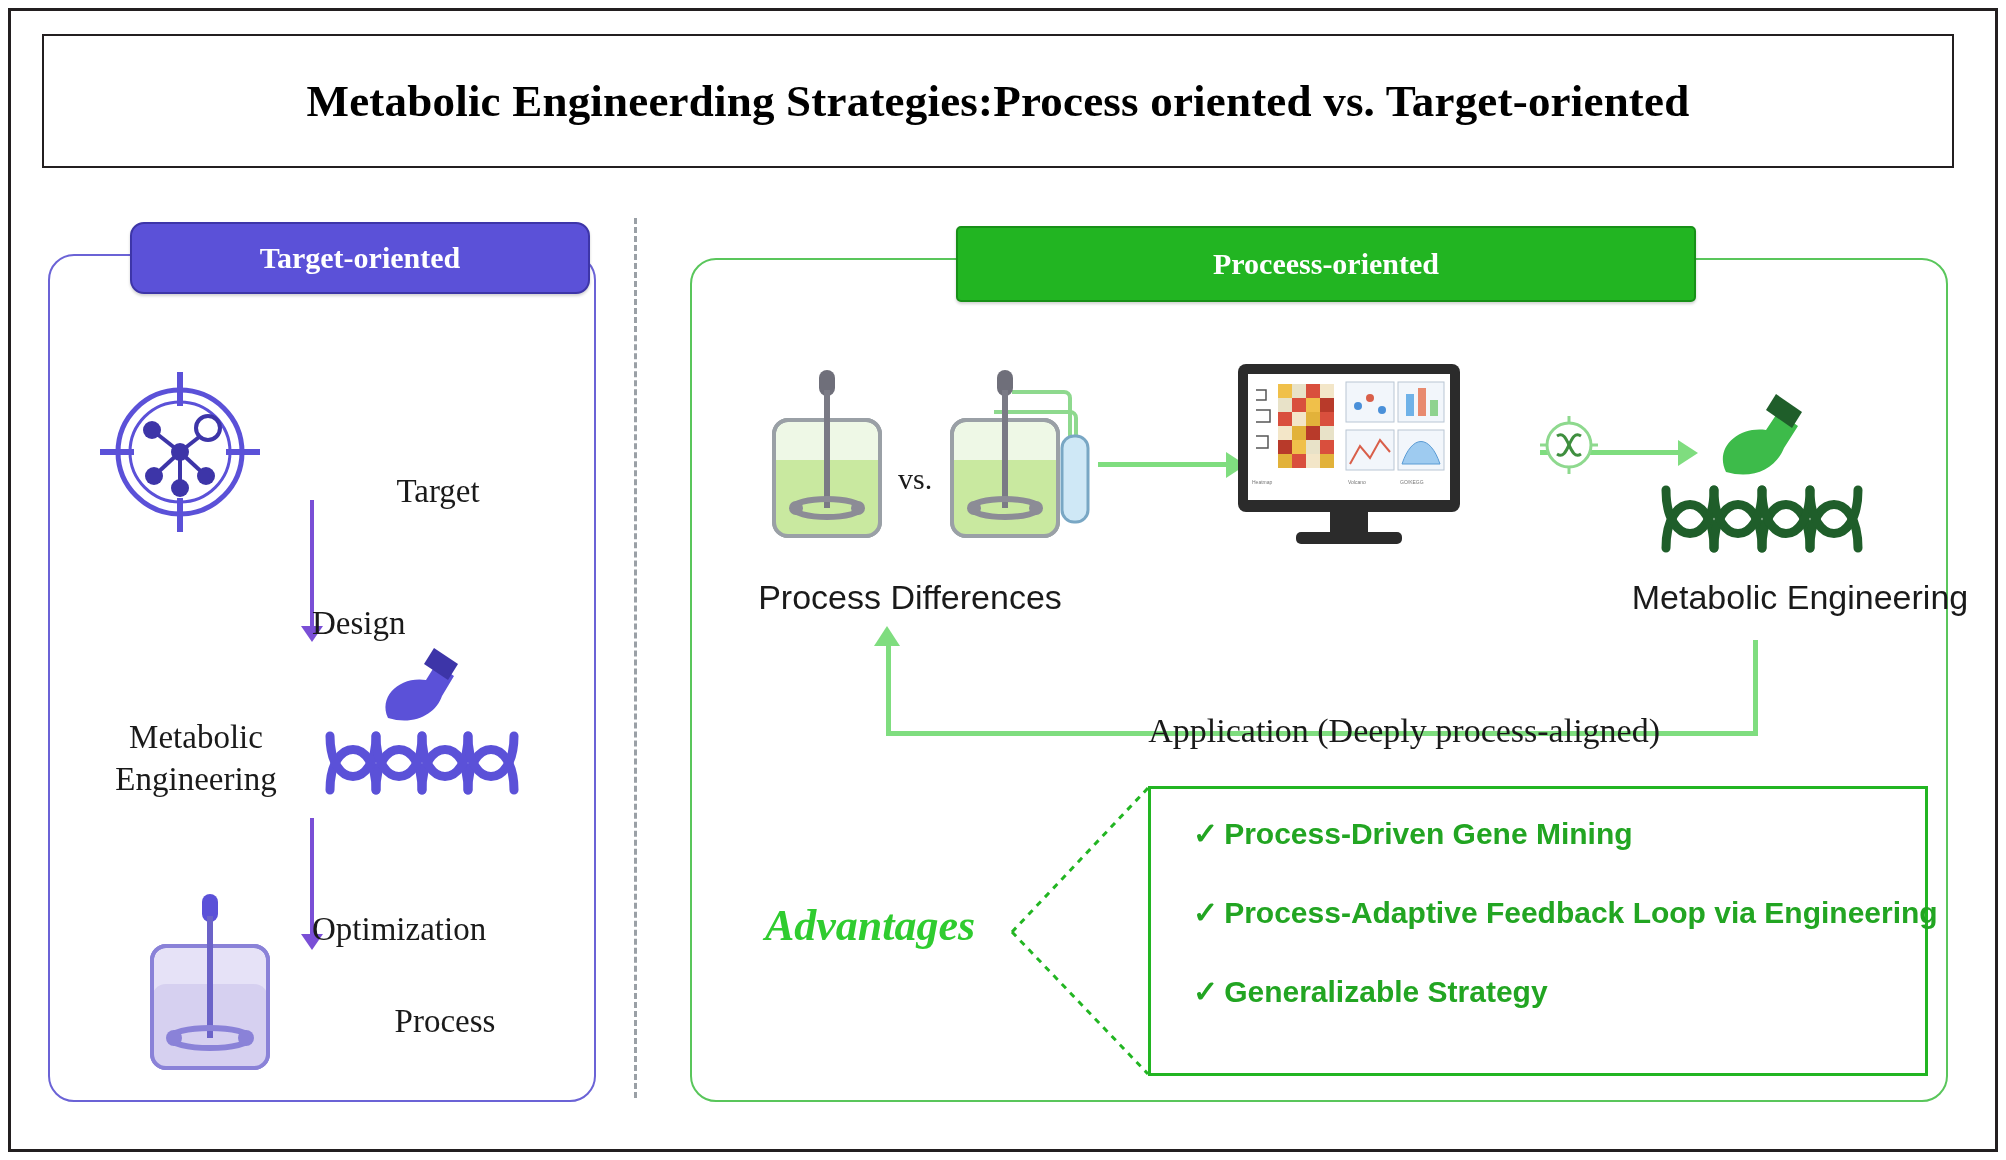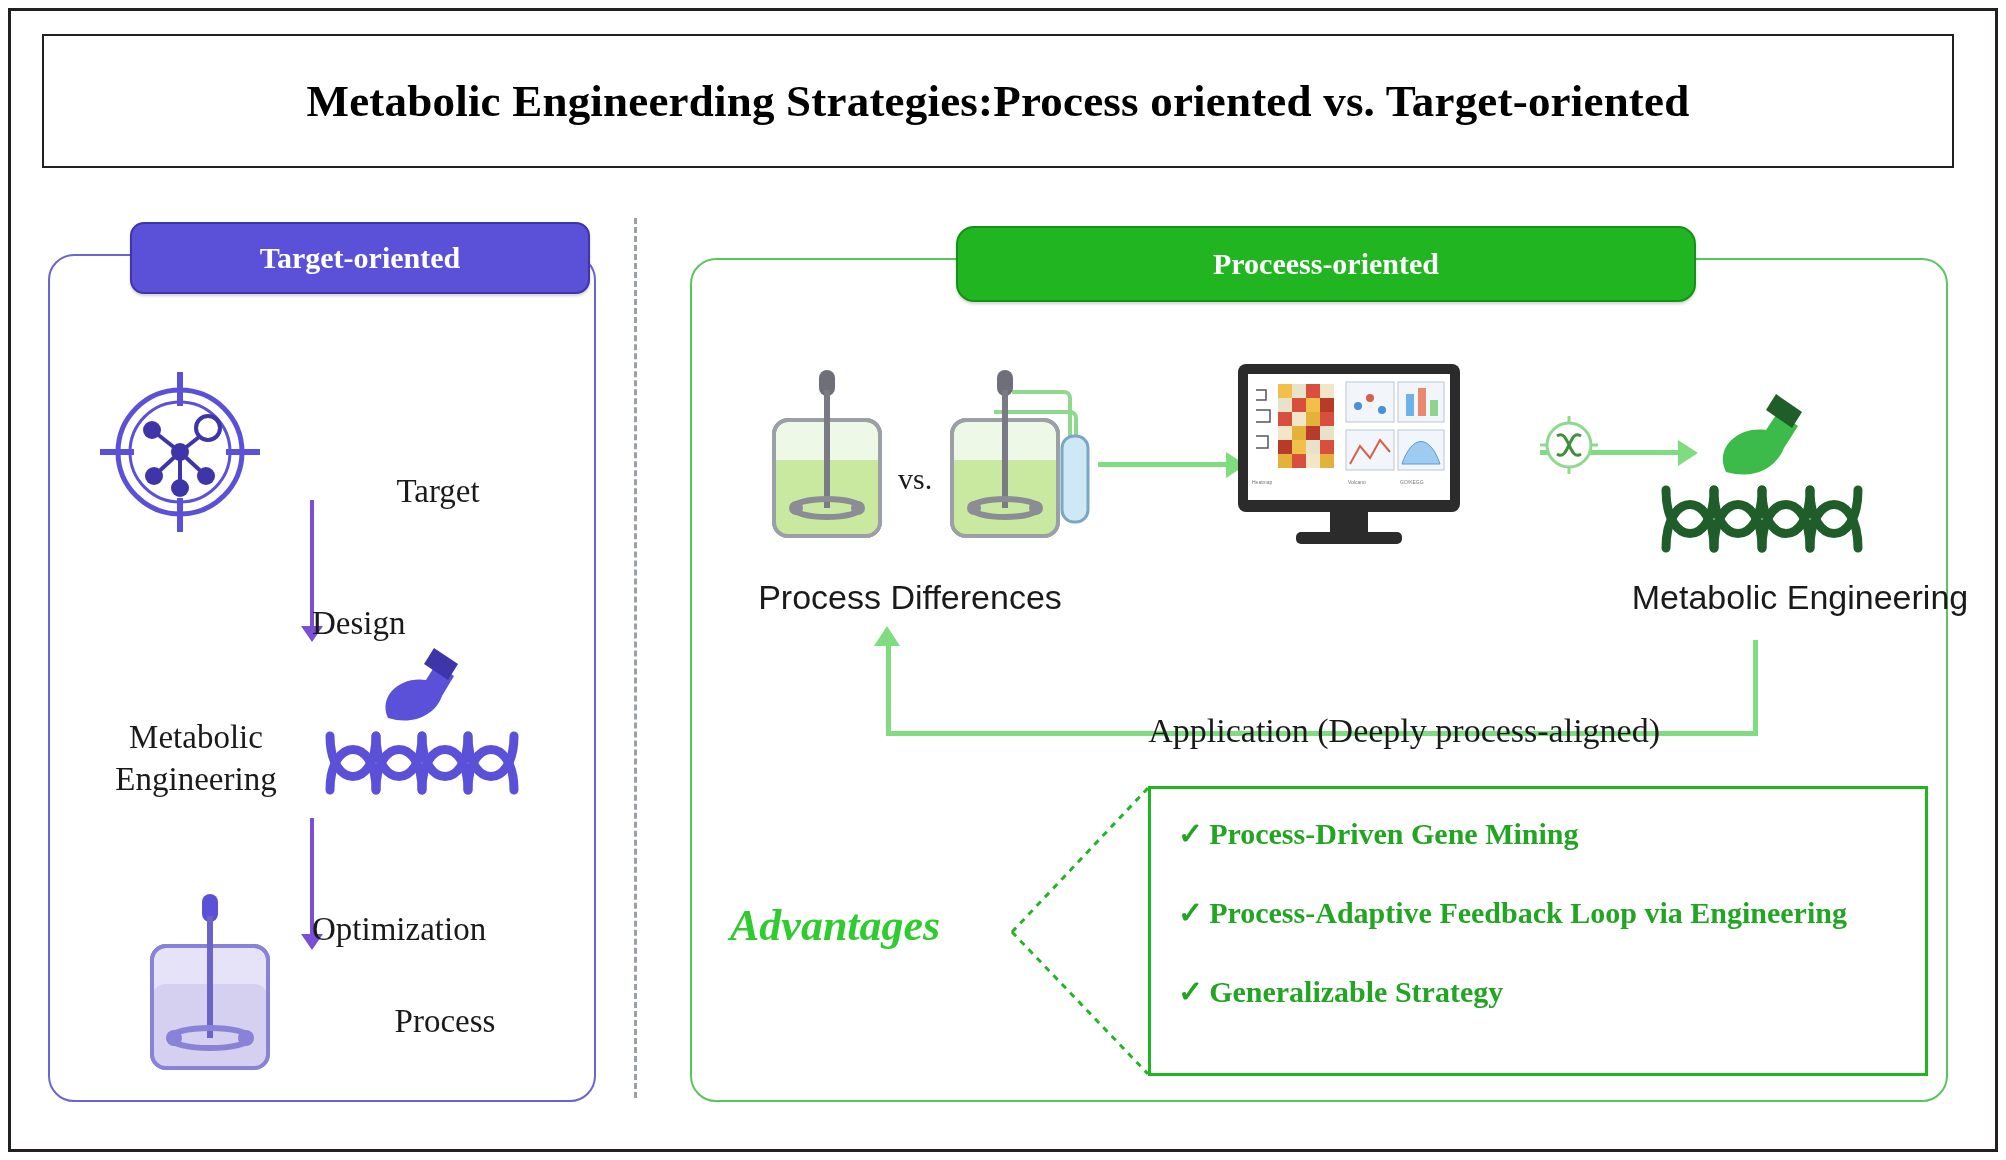--- a/index.html
+++ b/index.html
@@ -135,21 +135,21 @@
     box-sizing: border-box;
   }
   .process-header {
     position: absolute;
     left: 956px;
     top: 226px;
     width: 740px;
     height: 76px;
     background: #22b522;
     border: 2px solid #179017;
-    border-radius: 18px;
+    border-radius: 5px;
     box-sizing: border-box;
     display: flex;
     align-items: center;
     justify-content: center;
     box-shadow: 0 2px 3px rgba(0,0,0,0.18);
   }
   .process-header-text {
     color: #ffffff;
     font-weight: bold;
     font-size: 30px;
@@ -216,20 +216,21 @@
     font-family: "Liberation Serif", serif;
     font-size: 34px;
     color: #1a1a1a;
   }
   
   .adv-title {
     position: absolute;
     left: 730px;
     top: 900px;
     width: 280px;
+    text-align: center;
     font-family: "Liberation Serif", serif;
     font-weight: bold;
     font-style: italic;
     font-size: 44px;
     color: #2fcc2f;
   }
   .adv-box {
     position: absolute;
     left: 1148px;
     top: 786px;
@@ -238,26 +239,27 @@
     border: 3px solid #22b522;
     box-sizing: border-box;
   }
   .adv-list {
     position: absolute;
     left: 1178px;
     top: 816px;
     width: 760px;
   }
   .adv-item {
-    font-family: Liberation Serif, serif;
+    font-family: Liberation Sans, sans-serif;
     font-weight: bold;
     font-size: 30px;
     color: #22a522;
     margin-bottom: 44px;
     white-space: nowrap;
+    margin-left: 15px;
   }
   .adv-check {
     font-weight: bold;
     margin-right: 6px;
   }
   .bracket {
     position: absolute;
     left: 1010px;
     top: 786px;
     width: 140px;

